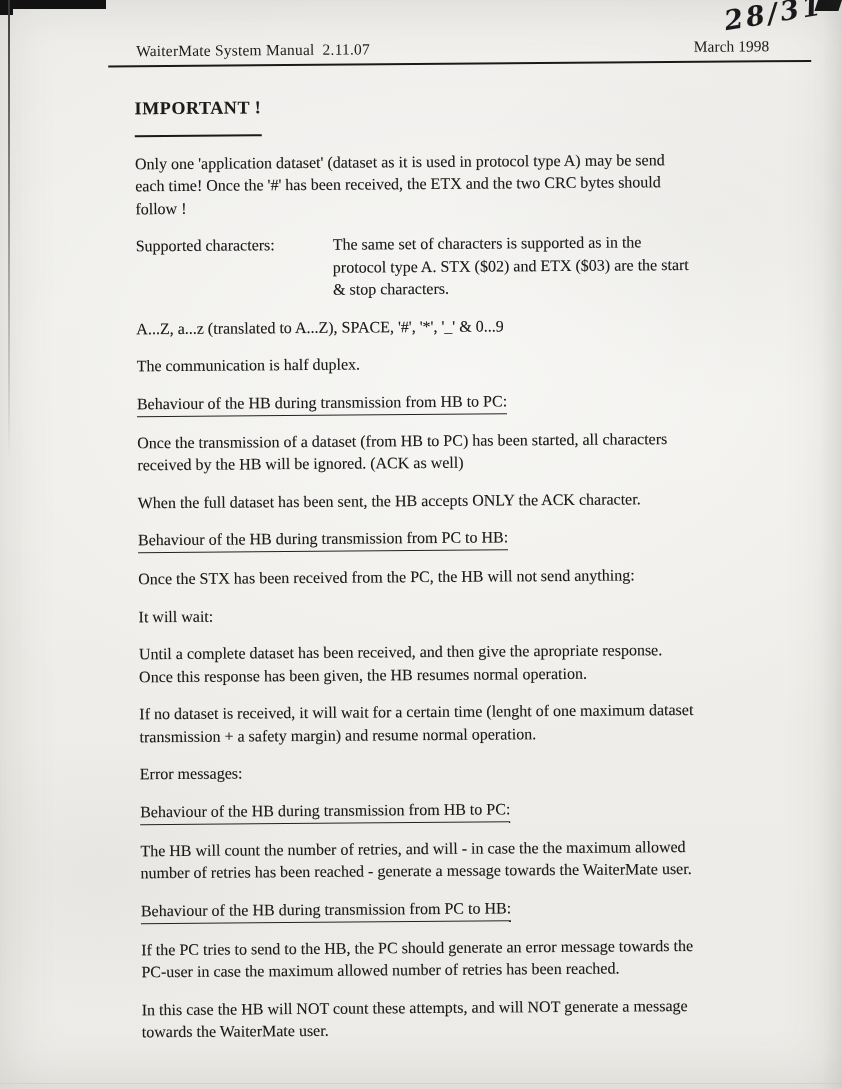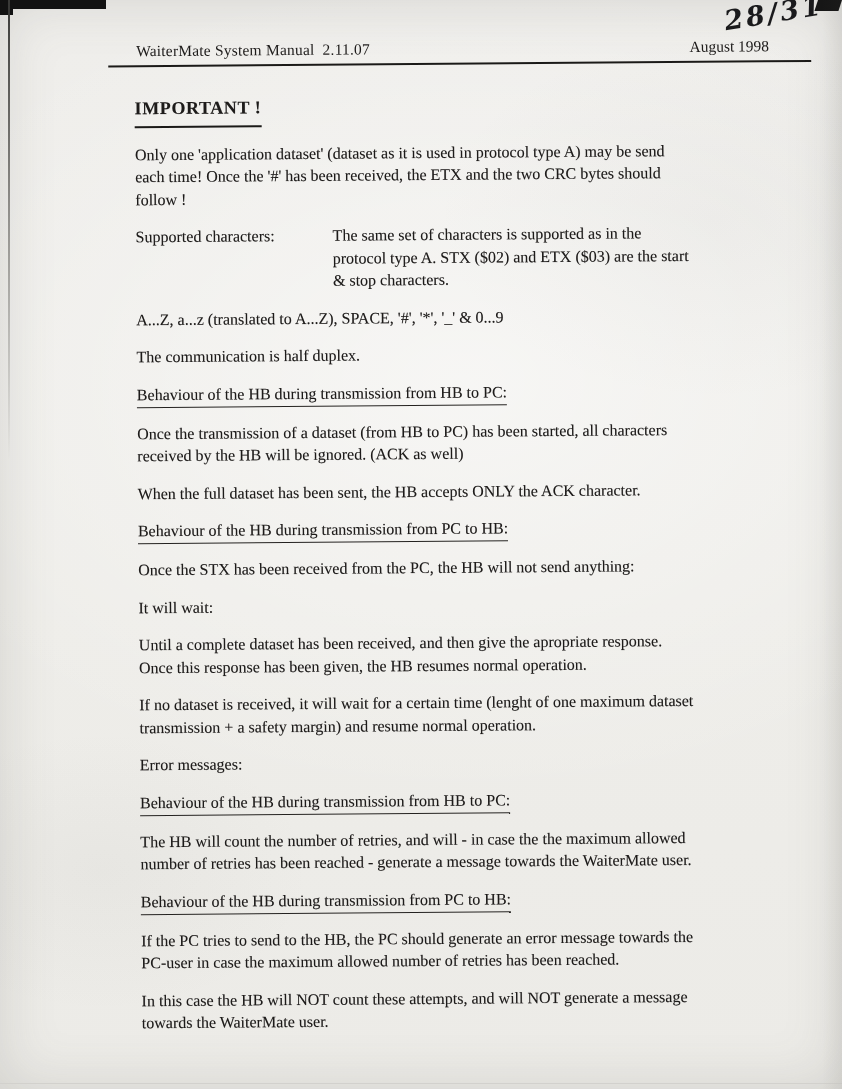--- a/index.html
+++ b/index.html
@@ -57,21 +57,21 @@
     font-size:16px;
     line-height:22.5px;
     text-shadow:0.2px 0.2px 0 rgba(25,23,22,0.35);
   }
   .body-col p{margin:0 0 15px 0; white-space:pre-line;}
   .important{
     display:inline-block;
     font-weight:bold; font-size:18px;
     letter-spacing:0.6px;
     border-bottom:2.5px solid #1b1a18;
-    padding-bottom:6px;
+    padding-bottom:15px;
     margin:0 0 16px 0;
   }
   .sec-heading{margin:0 0 15px 0;}
   .sec-heading span{
     display:inline-block;
     border-bottom:1.6px solid #242220;
     padding-bottom:0.5px;
   }
   .supported-row{display:flex; margin:0 0 15px 0;}
   .supported-row .lab{width:197px; flex:0 0 197px;}
@@ -81,21 +81,21 @@
 <body>
 
 <div class="sheet">
 
   <div class="sheet-inner">
 
     <div class="handwritten">28/31</div>
 
     <div class="page-header">
       <span class="title">WaiterMate System Manual  2.11.07</span>
-      <span class="date">August 1998</span>
+      <span class="date">March 1998</span>
     </div>
 
     <div class="body-col">
 
       <div class="important">IMPORTANT !</div>
 
       <p>Only one 'application dataset' (dataset as it is used in protocol type A) may be send
 each time! Once the '#' has been received, the ETX and the two CRC bytes should
 follow !</p>
 

